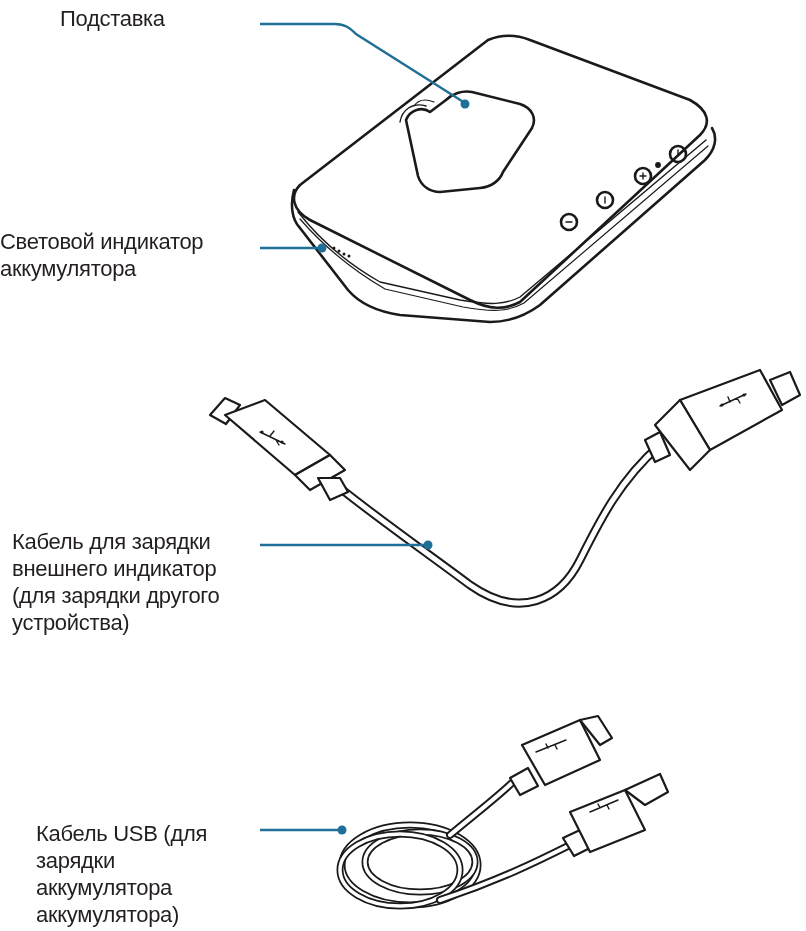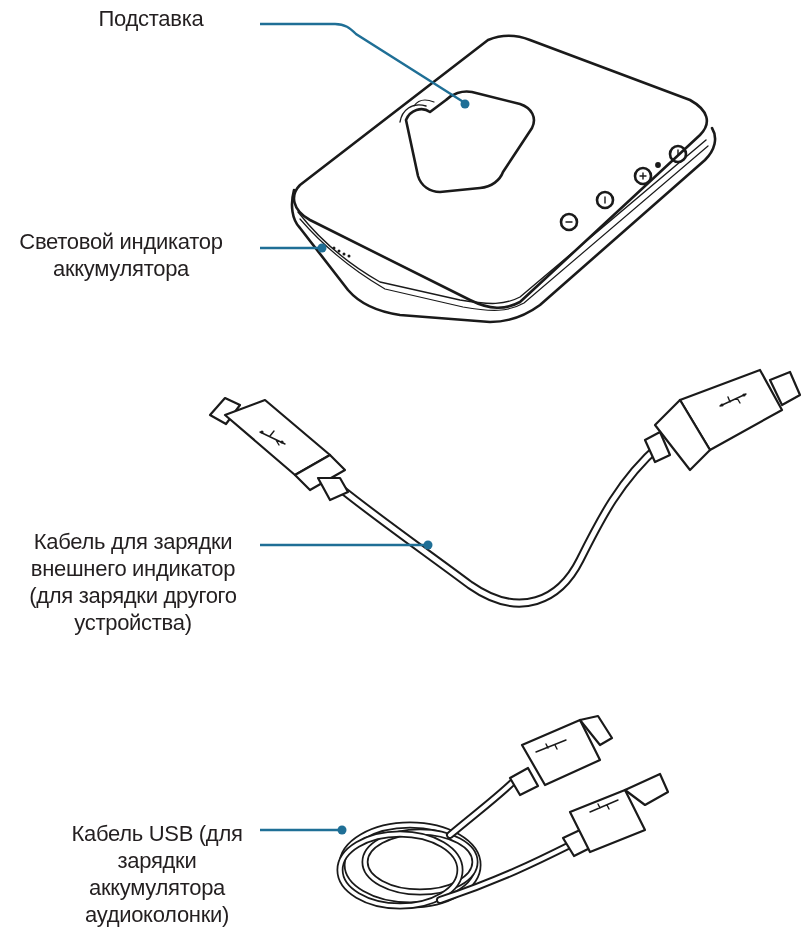--- a/index.html
+++ b/index.html
@@ -1,17 +1,17 @@
 <!DOCTYPE html>
 <html><head>
   <meta charset="utf-8">
   <style>
     html, body { margin: 0; padding: 0; background: #ffffff; }
     body { width: 806px; height: 931px; position: relative; overflow: hidden; font-family: "Liberation Sans", "DejaVu Sans", sans-serif; color: #231f20; }
-    .label { position: absolute; text-align: center; font-size: 22px; line-height: 27px; color: #231f20; letter-spacing: -0.3px; }
+    .label { position: absolute; text-align: left; font-size: 22px; line-height: 27px; color: #231f20; letter-spacing: -0.3px; }
     .label span { display: block; }
     svg.art { position: absolute; left: 0; top: 0; }
   </style>
 </head>
 <body>
 
 <div class="label" style="left:60px; top:5px; width:182px;">
   <span>Подставка</span>
 </div>
 
@@ -24,21 +24,21 @@
   <span>Кабель для зарядки</span>
   <span>внешнего индикатор</span>
   <span>(для зарядки другого</span>
   <span>устройства)</span>
 </div>
 
 <div class="label" style="left:0px; top:820px; width:242px;margin-left:36px;">
   <span>Кабель USB (для</span>
   <span>зарядки</span>
   <span>аккумулятора</span>
-  <span>аудиоколонки)</span>
+  <span>аккумулятора)</span>
 </div>
 
 <svg class="art" width="806" height="931" viewBox="0 0 806 931" xmlns="http://www.w3.org/2000/svg">
 
   <g fill="none" stroke="#1a1a1a" stroke-width="2.6" stroke-linejoin="round" stroke-linecap="round">
 
     <path d="M300,185 C290,195 292,210 310,220 L470,300 C490,310 505,310 520,302 L700,135 C712,123 708,110 690,100 L530,40 C515,34 500,35 488,40 Z" fill="#fff"></path>
 
     <path d="M294,190 C290,205 292,220 300,228 L348,290 C360,304 380,312 400,315 L490,322 C510,322 525,316 540,305 L705,160 C715,150 718,138 712,128"></path>
     <path d="M298,212 C320,240 350,265 380,282 L460,300 C490,305 505,305 520,297 L706,140" stroke-width="1.4"></path>

